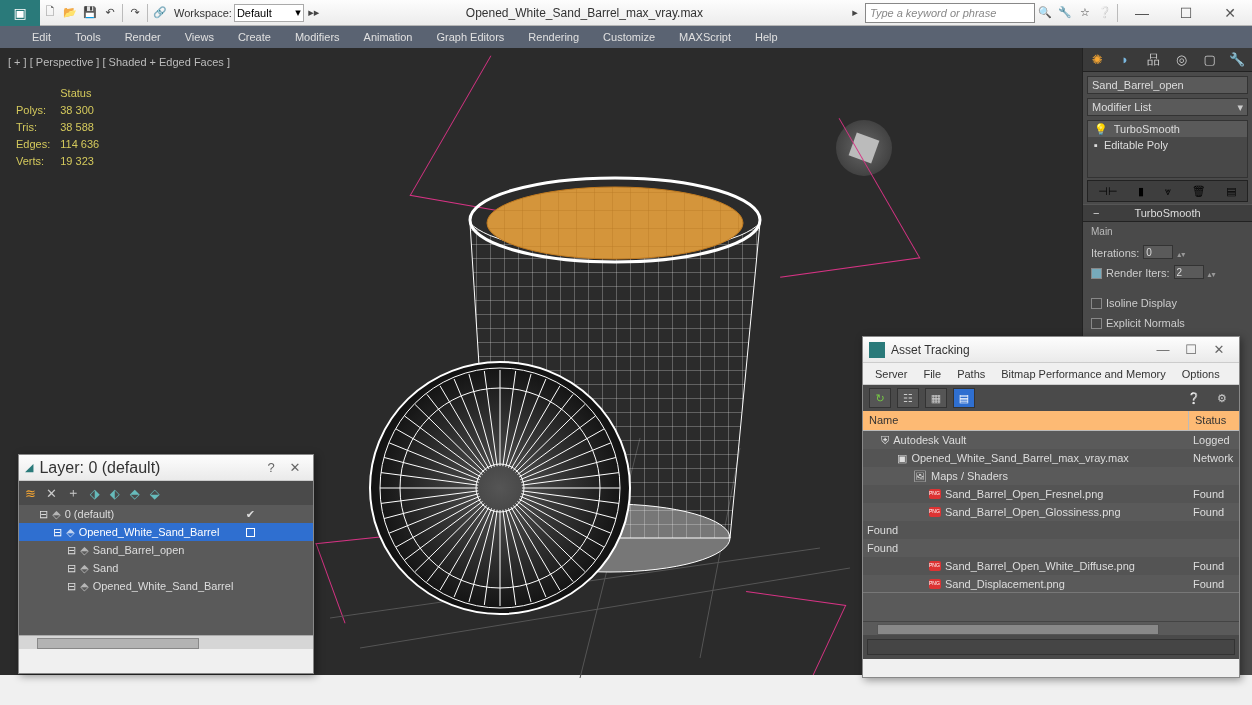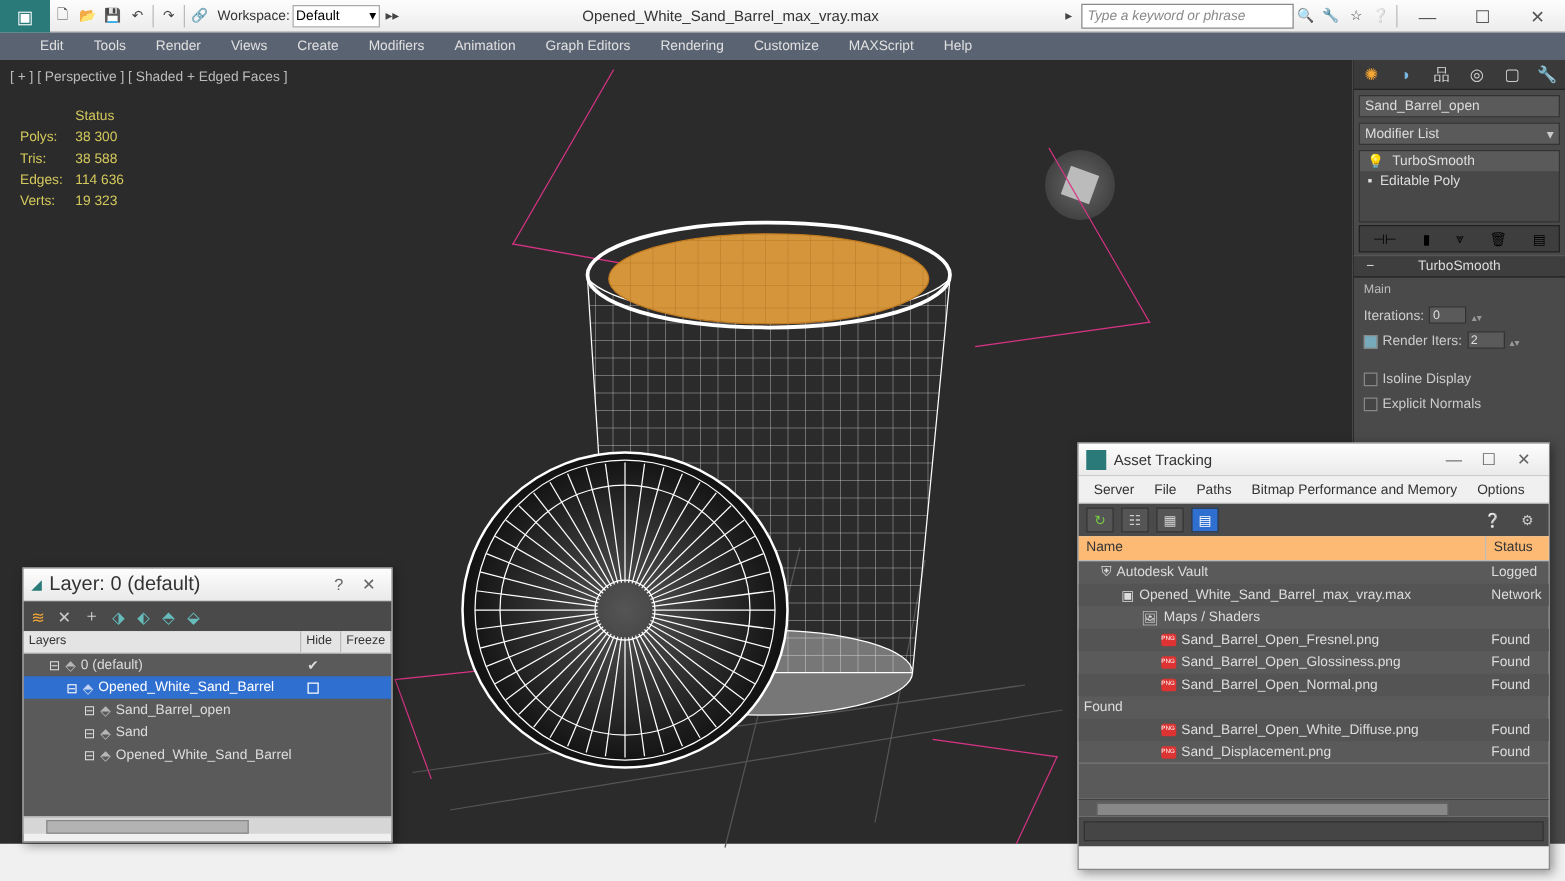--- a/index.html
+++ b/index.html
@@ -44,21 +44,21 @@
 .lwTools{height:24px;background:#4a4a4a;display:flex;align-items:center;padding:0 6px;gap:10px}
 .lwTools span{color:#ccc;font-size:13px}
 .lwHead{height:18px;background:#e4e4e4;display:flex;border-bottom:1px solid #bbb}
 .lwHead div{border-right:1px solid #bbb;padding:2px 4px;font-size:10px;color:#333}
 .lwBody{background:#5a5a5a;height:130px;overflow:hidden}
 .lwRow{height:18px;display:flex;align-items:center;color:#ddd;font-size:10px;padding-left:4px;gap:4px}
 .lwRow.sel{background:#2f6fd0;color:#fff}
 .lwScroll{height:14px;background:#d6d6d6;border-top:1px solid #aaa;position:relative}
 .lwScroll::after{content:"";position:absolute;left:18px;top:2px;width:160px;height:9px;background:#b3b3b3;border:1px solid #888}
 
-.assetWin{position:absolute;left:862px;top:354px;width:378px;height:342px;background:#f0f0f0;border:1px solid #888;box-shadow:2px 2px 8px rgba(0,0,0,.4)}
+.assetWin{position:absolute;left:862px;top:336px;width:378px;height:342px;background:#f0f0f0;border:1px solid #888;box-shadow:2px 2px 8px rgba(0,0,0,.4)}
 .awTitle{height:26px;background:linear-gradient(#fdfdfd,#eaeaea);display:flex;align-items:center;padding:0 6px;border-bottom:1px solid #ccc}
 .awTitle .i{width:16px;height:16px;background:#2a7a7a;margin-right:6px}
 .awTitle .t{flex:1;font-size:12px;color:#333}
 .awTitle .b{width:28px;text-align:center;color:#666;font-size:13px}
 .awMenu{height:22px;background:#f0f0f0;display:flex;align-items:center;padding:0 4px;border-bottom:1px solid #ccc;color:#333}
 .awMenu span{padding:0 8px}
 .awTools{height:26px;background:#4a4a4a;display:flex;align-items:center;padding:0 6px;gap:6px}
 .awTab{width:22px;height:20px;border:1px solid #333;background:#555;display:flex;align-items:center;justify-content:center;color:#ccc;font-size:11px}
 .awTab.active{background:#2f6fd0;color:#fff}
 .awHead{height:20px;background:#fdba74;display:flex;border-bottom:1px solid #bbb;color:#333}
@@ -326,25 +326,20 @@
   </div>
   <div class="lwTools">
     <span style="color:#f7a733">≋</span>
     <span>✕</span>
     <span>＋</span>
     <span style="color:#6bb">⬗</span>
     <span style="color:#6bb">⬖</span>
     <span style="color:#6bb">⬘</span>
     <span style="color:#6bb">⬙</span>
   </div>
-  <div class="lwHead">
-    <div style="flex:1">Layers</div>
-    <div style="width:32px">Hide</div>
-    <div style="width:40px">Freeze</div>
-  </div>
   <div class="lwBody" id="layerBody">
       <div class="lwRow">
         <span style="width:12px"></span>
         <span>⊟</span>
         <span style="opacity:.7">⬘</span>
         <span>0 (default)</span>
         <span style="margin-left:auto;margin-right:58px">✔</span>
       </div>
       <div class="lwRow sel">
         <span style="width:26px"></span>
@@ -426,25 +421,20 @@
       </div>
       <div class="awRow">
         <div class="c1">
           <span style="width:56px"></span>
           <span class="pngIcon"></span>
           <span>Sand_Barrel_Open_Glossiness.png</span>
         </div>
         <div class="c2">Found</div>
       </div>
       <div class="awRow zebra">
-        <div class="c1">
-          <span style="width:56px"></span>
-          <span class="pngIcon"></span>
-          <span>Sand_Barrel_Open_Normal.png</span>
-        </div>
         <div class="c2">Found</div>
       </div>
       <div class="awRow">
         <div class="c2">Found</div>
       </div>
       <div class="awRow zebra">
         <div class="c1">
           <span style="width:56px"></span>
           <span class="pngIcon"></span>
           <span>Sand_Barrel_Open_White_Diffuse.png</span>

